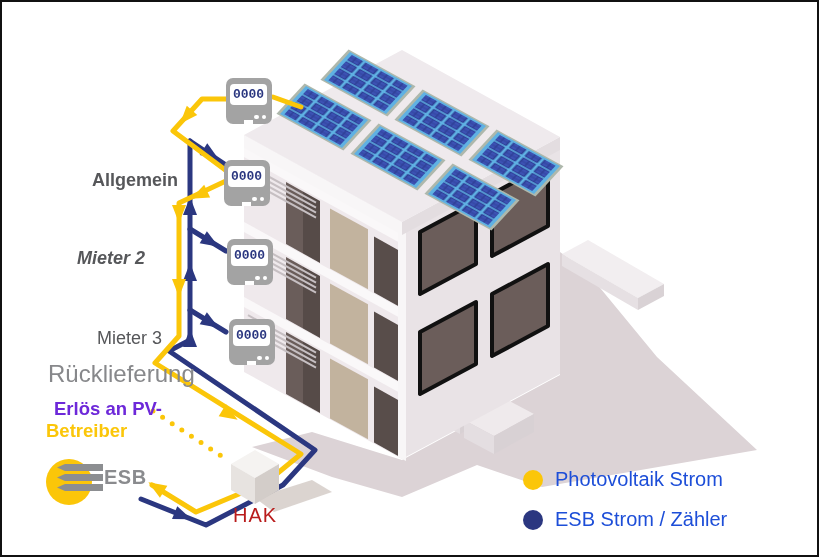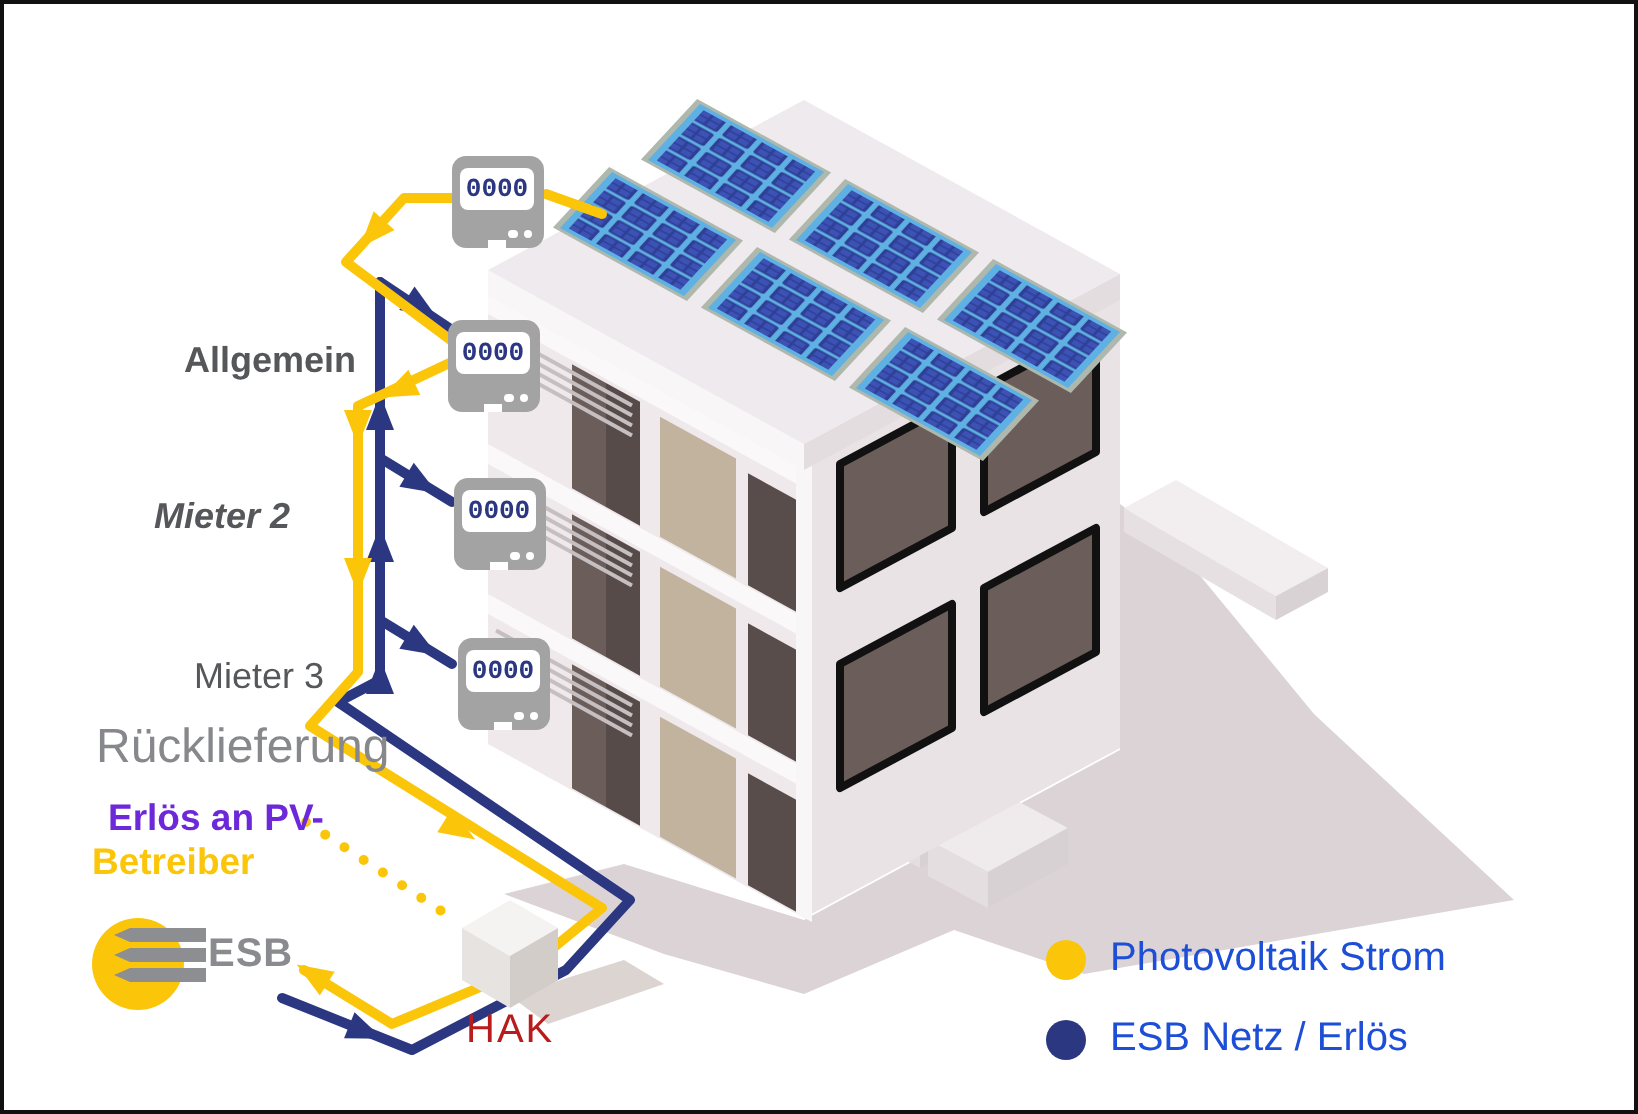--- a/index.html
+++ b/index.html
@@ -254,16 +254,16 @@
       </div>
     <div class="notch"></div>
   </div>
 
   <div class="legend-row legend-1">
     <span class="legend-dot dot-pv"></span>
     <span class="legend-label">Photovoltaik Strom</span>
   </div>
   <div class="legend-row legend-2">
     <span class="legend-dot dot-grid"></span>
-    <span class="legend-label">ESB Netz / Erlös</span>
+    <span class="legend-label">ESB Strom / Zähler</span>
   </div>
 
 </div>
 
 </body></html>

